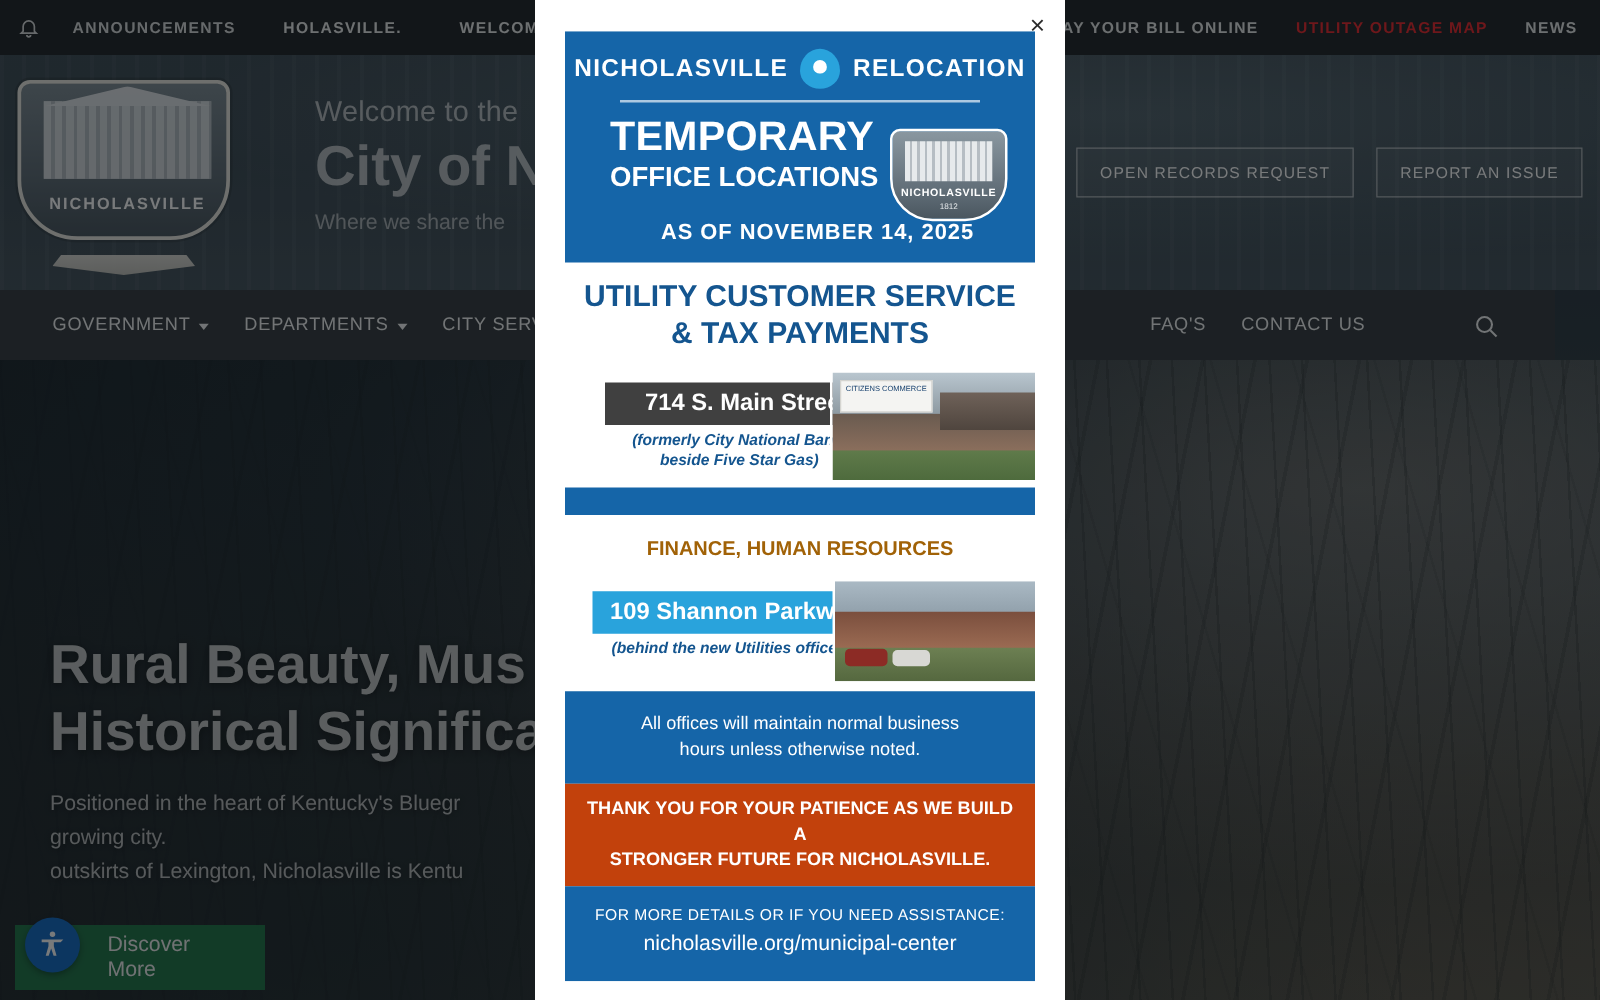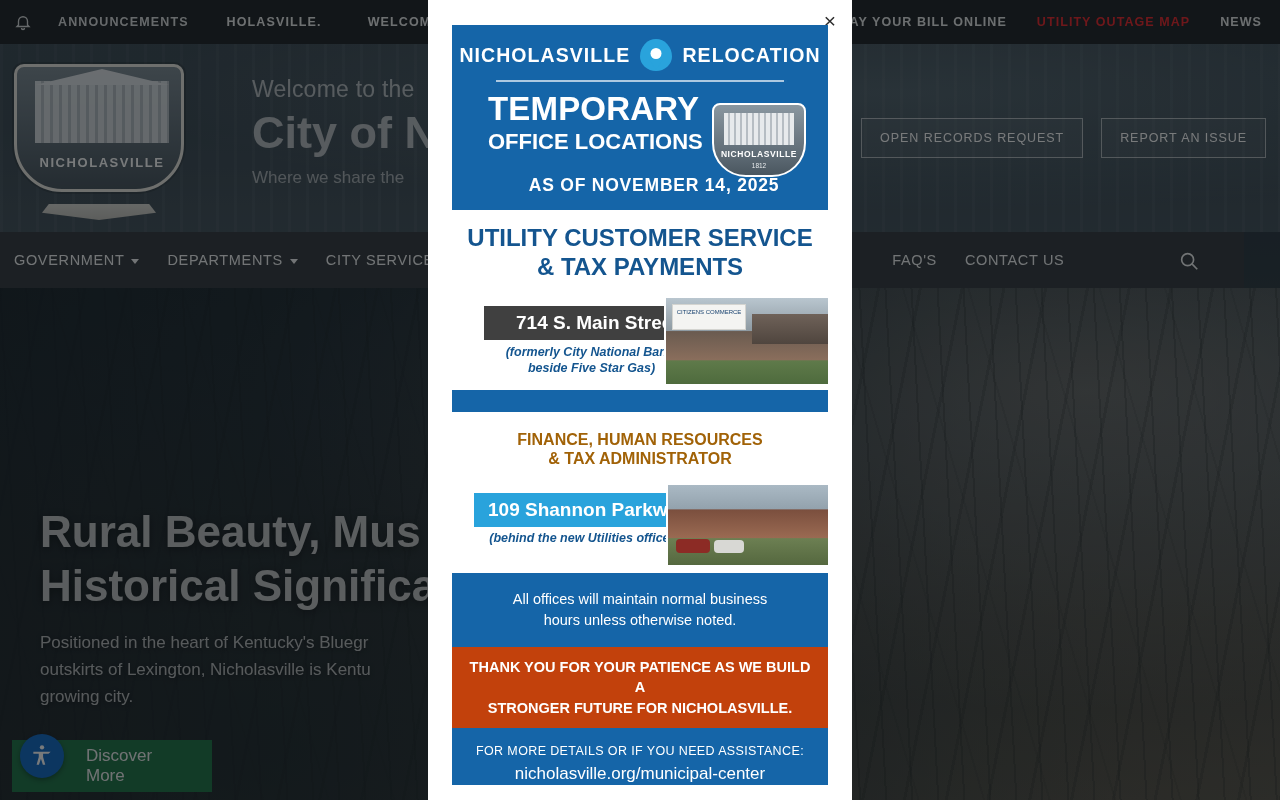--- a/index.html
+++ b/index.html
@@ -119,21 +119,21 @@
 
   .hdr-btns{ position:absolute; right:0; top:118px; display:flex; gap:18px; padding-right:14px; }
   .ghost-btn{
     border:1px solid rgba(255,255,255,.55); color:#fff; font-size:12.5px; letter-spacing:.075em;
     padding:12px 18px; background:rgba(255,255,255,.04); font-weight:500;
   }
 
   
   .mainnav{
     position:absolute; left:0; top:232px; width:1244px; height:56px;
-    background:rgba(52,58,62,.92); display:flex; align-items:flex-start; z-index:4;
+    background:rgba(52,58,62,.92); display:flex; align-items:flex-start; z-index:4;padding-left:28px;
   }
   .nav-item{
     color:#f1f2f3; font-size:14.5px; letter-spacing:.045em; padding:0 14px;
     display:flex; align-items:center; gap:7px; height:56px;
   }
   .nav-item:first-child{ padding-left:14px; }
   .caret{
     width:0; height:0; border-left:4.5px solid transparent; border-right:4.5px solid transparent;
     border-top:5px solid #f1f2f3; display:inline-block; margin-top:2px;
   }
@@ -376,22 +376,22 @@
           <circle cx="10.5" cy="10.5" r="6.5"></circle>
             <path d="M15.5 15.5L21 21"></path>
         </svg>
       </span>
     </div>
 
     <div class="hero-text">
       <div class="hero-h1">Rural Beauty, Mus</div>
       <div class="hero-h1">Historical Significa</div>
       <div class="hero-p">Positioned in the heart of Kentucky's Bluegr</div>
+      <div class="hero-p" style="margin-top:0">growing city.</div>
       <div class="hero-p" style="margin-top:0">outskirts of Lexington, Nicholasville is Kentu</div>
-      <div class="hero-p" style="margin-top:0">growing city.</div>
     </div>
     <div class="discover-btn">Discover More</div>
     <div class="a11y-btn">
       <svg width="26" height="26" viewBox="0 0 24 24" fill="#fff">
         <circle cx="12" cy="4" r="2"></circle>
         <path d="M20 8h-5.5L12 8 9.5 8H4v2h5v3l-2 7h2.2l1.8-5.5L12.8 20H15l-2-7v-3h5z"></path>
       </svg>
     </div>
   </div>
 
@@ -432,21 +432,20 @@
         </div>
         <div class="addr-photo">
           <div class="sign">CITIZENS COMMERCE</div>
           <div class="roof"></div>
         </div>
       </div>
       <div class="blue-band"></div>
 
       <div class="sec2-title">
         <div>FINANCE, HUMAN RESOURCES</div>
-        <div>&amp; TAX ADMINISTRATOR</div>
       </div>
 
       <div class="addr-row" style="height:92px">
         <div class="addr2-pill">109 Shannon Parkway</div>
         <div class="addr2-note">(behind the new Utilities office)</div>
         <div class="addr2-photo">
           <div class="car"></div>
           <div class="car2"></div>
         </div>
       </div>

